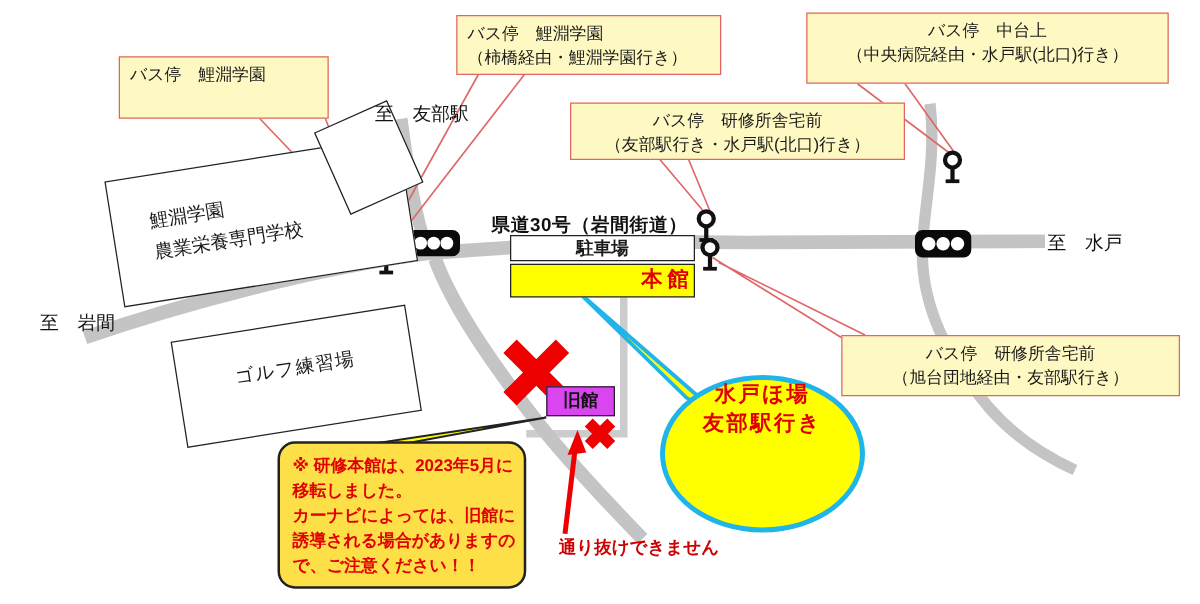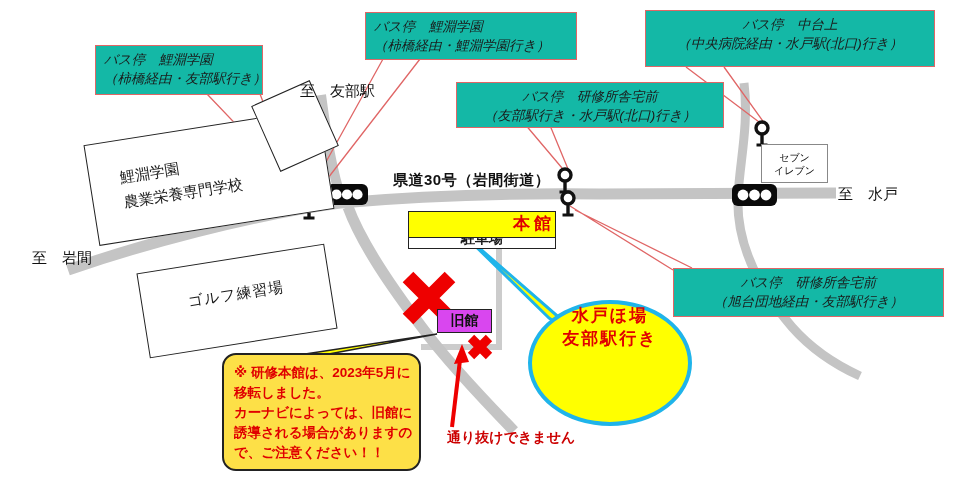--- a/index.html
+++ b/index.html
@@ -3,22 +3,22 @@
 <meta charset="utf-8">
 <style>
   html,body{margin:0;padding:0;background:#fff;}
   #stage{
     position:relative;width:960px;height:483px;overflow:hidden;background:#fff;
     font-family:"Liberation Sans","DejaVu Sans",sans-serif;color:#1a1a1a;
   }
   #map-svg{position:absolute;left:0;top:0;z-index:1;}
   .abs{position:absolute;z-index:2;box-sizing:border-box;}
   .callout{
-    background:#14b8a6;border:1.6px solid #e06666;font-size:13.5px;line-height:19px;
-    padding:4px 8px;color:#1a1a1a;white-space:nowrap;font-style:italic;
+    background:#fef9c3;border:1.6px solid #e06666;font-size:13.5px;line-height:19px;
+    padding:4px 8px;color:#1a1a1a;white-space:nowrap;
   }
   .callout.center{text-align:center;}
   .dir-label{font-size:15px;color:#111;white-space:nowrap;}
   .route-label{font-size:15px;font-weight:bold;color:#111;white-space:nowrap;letter-spacing:0.5px;}
   .building{background:#fff;border:1.6px solid #222;}
   .school-text{font-size:15px;line-height:25px;padding:24px 0 0 30px;white-space:nowrap;}
   .golf-text{font-size:15px;text-align:center;padding-top:26px;letter-spacing:1px;}
   .parking-box{background:#fff;border:1.6px solid #222;text-align:center;
     font-size:14px;font-weight:600;line-height:18px;}
   .main-box{background:#ffff00;border:1.6px solid #222;text-align:right;
@@ -125,37 +125,32 @@
       <div>農業栄養専門学校</div>
     </div>
   </div>
 
   <div class="abs building" style="left:263px;top:90px;width:64px;height:72px;transform:rotate(-24deg);"></div>
 
   <div class="abs building" style="left:142px;top:258px;width:190px;height:86px;transform:rotate(-9deg);">
     <div class="golf-text">ゴルフ練習場</div>
   </div>
 
-  <div class="abs seven-box" style="left:761px;top:144px;width:67px;height:39px;">
-    <div>セブン</div>
-    <div>イレブン</div>
-  </div>
 
-  <div class="abs parking-box" style="left:408px;top:188px;width:148px;height:21px;margin-top:40px;">駐車場</div>
+  <div class="abs parking-box" style="left:408px;top:188px;width:148px;height:21px;">駐車場</div>
   <div class="abs main-box" style="left:408px;top:211px;width:148px;height:27px;">本館</div>
   <div class="abs old-box" style="left:437px;top:309px;width:55px;height:24px;">旧館</div>
 
   <div class="abs dir-label" style="left:300px;top:82px;">至　友部駅</div>
   <div class="abs dir-label" style="left:32px;top:249px;">至　岩間</div>
   <div class="abs dir-label" style="left:838px;top:185px;">至　水戸</div>
   <div class="abs route-label" style="left:393px;top:171px;">県道30号（岩間街道）</div>
 
   <div class="abs callout" style="left:95px;top:45px;width:168px;height:50px;">
     <div>バス停　鯉淵学園</div>
-    <div>（柿橋経由・友部駅行き）</div>
   </div>
   <div class="abs callout" style="left:365px;top:12px;width:212px;height:48px;">
     <div>バス停　鯉淵学園</div>
     <div>（柿橋経由・鯉淵学園行き）</div>
   </div>
   <div class="abs callout center" style="left:645px;top:10px;width:290px;height:57px;">
     <div>バス停　中台上</div>
     <div>（中央病院経由・水戸駅(北口)行き）</div>
   </div>
   <div class="abs callout center" style="left:456px;top:82px;width:268px;height:46px;">

